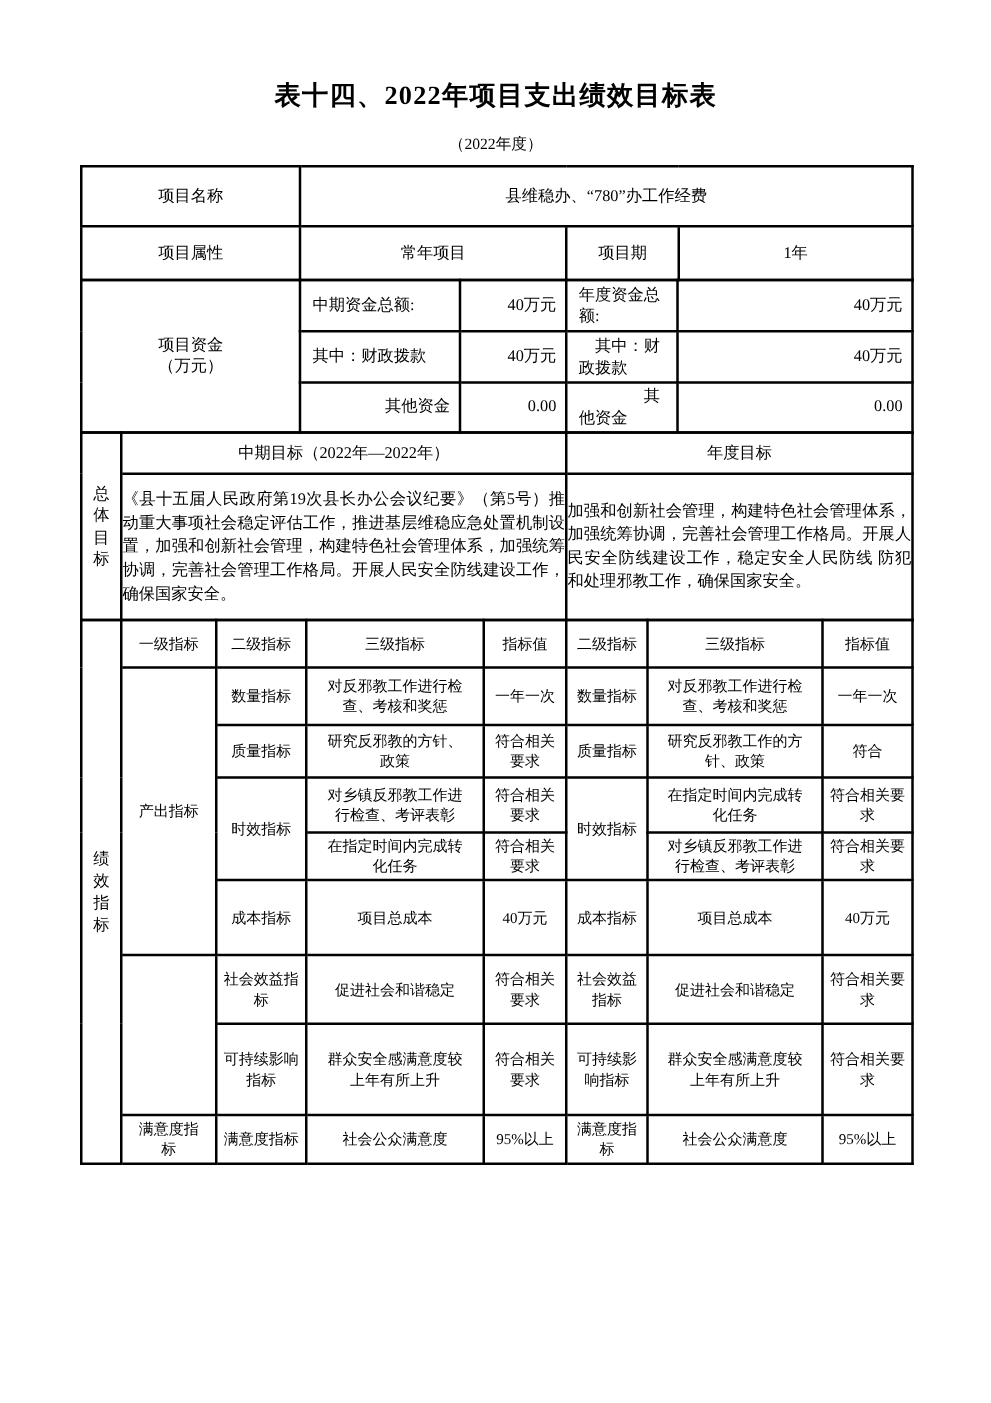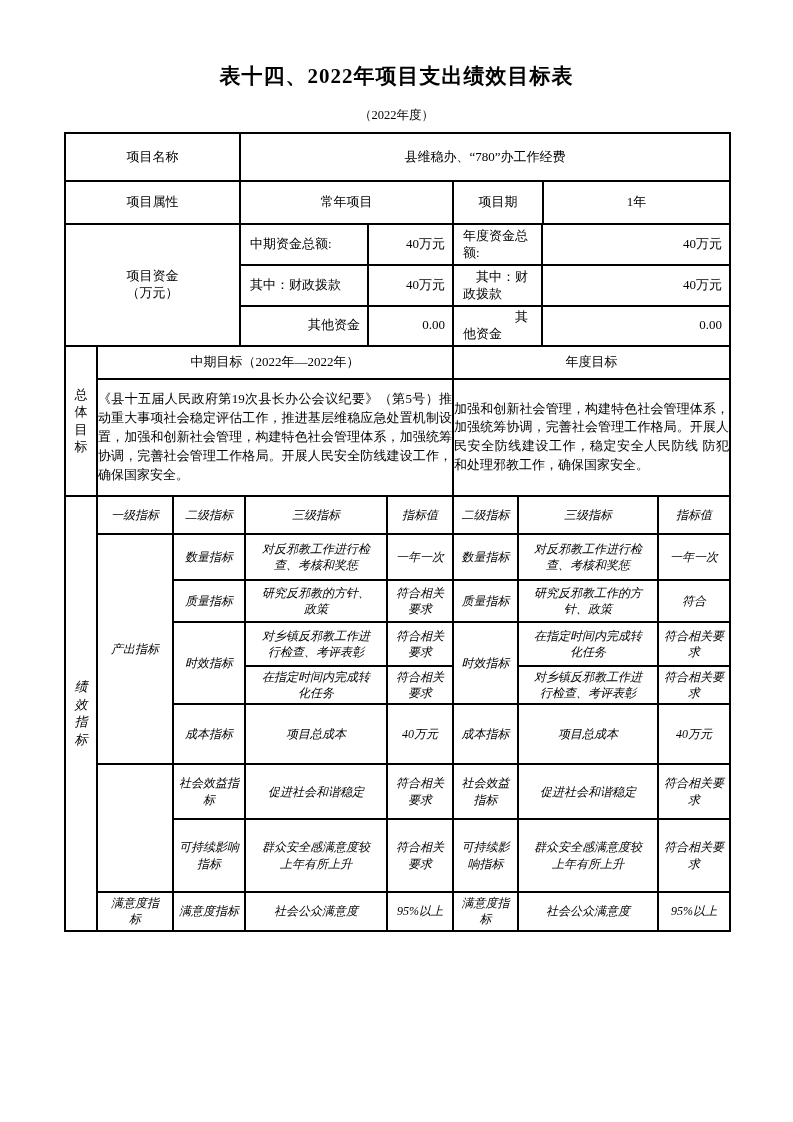--- a/index.html
+++ b/index.html
@@ -32,21 +32,21 @@
     word-break:break-all;
   }
   .tbl td.al{text-align:left;padding-left:9px;}
   .tbl td.ar{text-align:right;padding-right:7px;}
   .tbl td.goalbody{
     text-align:justify;vertical-align:middle;
     padding:4px 0;line-height:1.45;font-size:13px;
     white-space:normal;
   }
   .tbl td.vert{letter-spacing:0;line-height:1.35;font-size:13px;padding:2px 0;}
-  .ind td{font-size:12px;line-height:1.35;padding:2px 3px;font-style:italic;}
+  .ind td{font-size:12px;line-height:1.35;padding:2px 3px;}
   .mid-table{margin-top:8px;}
 </style>
 </head>
 <body>
 
 <div class="sheet">
 
   <div class="doc-title">表十四、2022年项目支出绩效目标表</div>
   <div class="doc-subtitle">（2022年度）</div>
 

